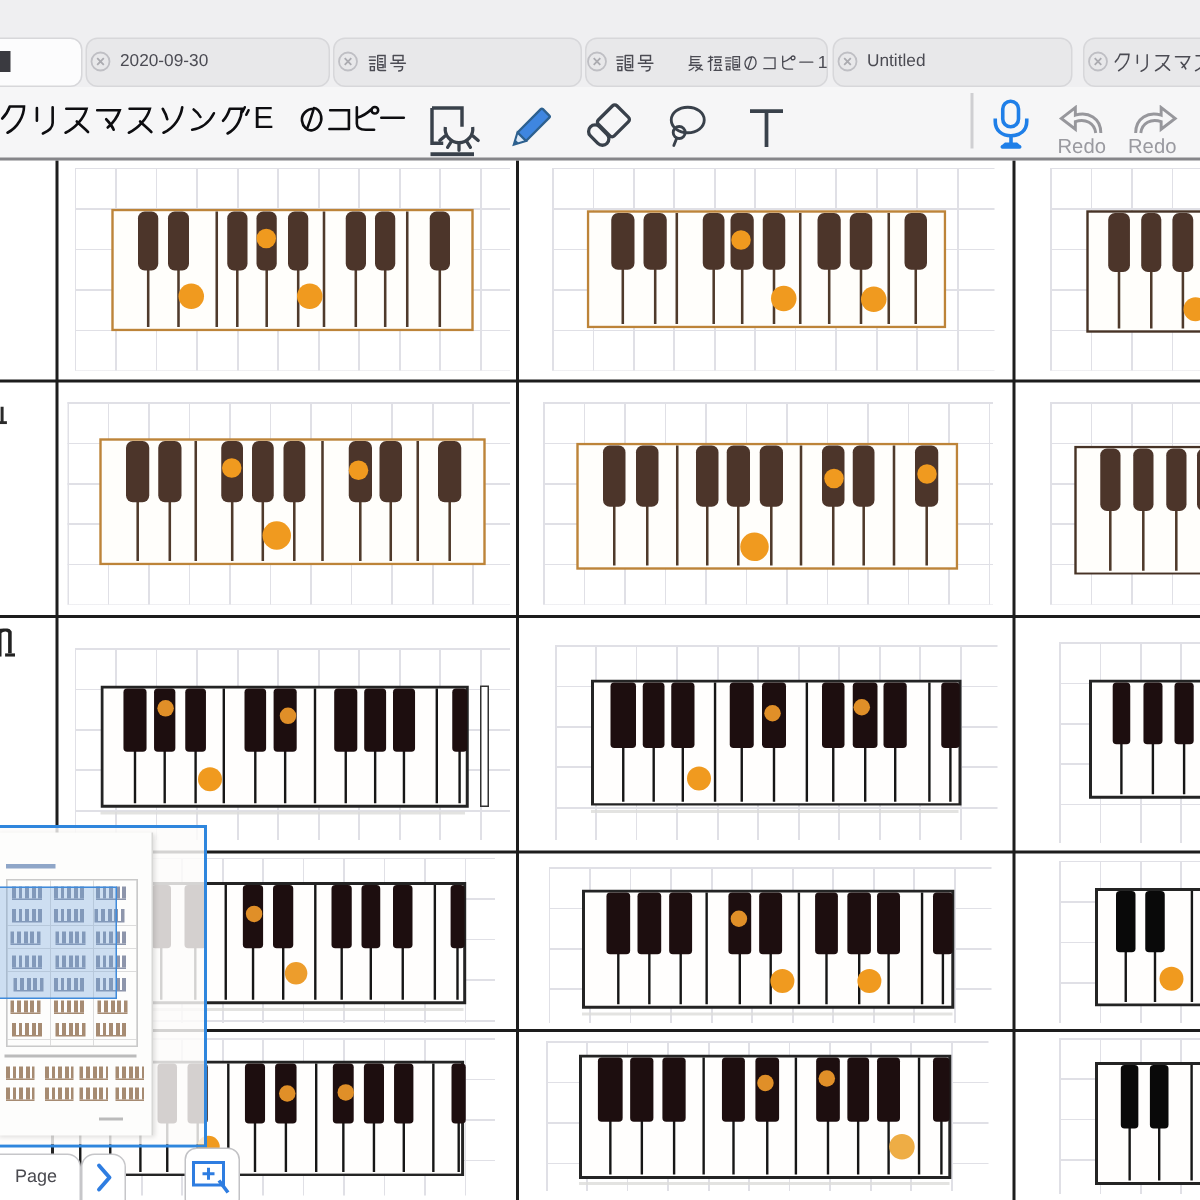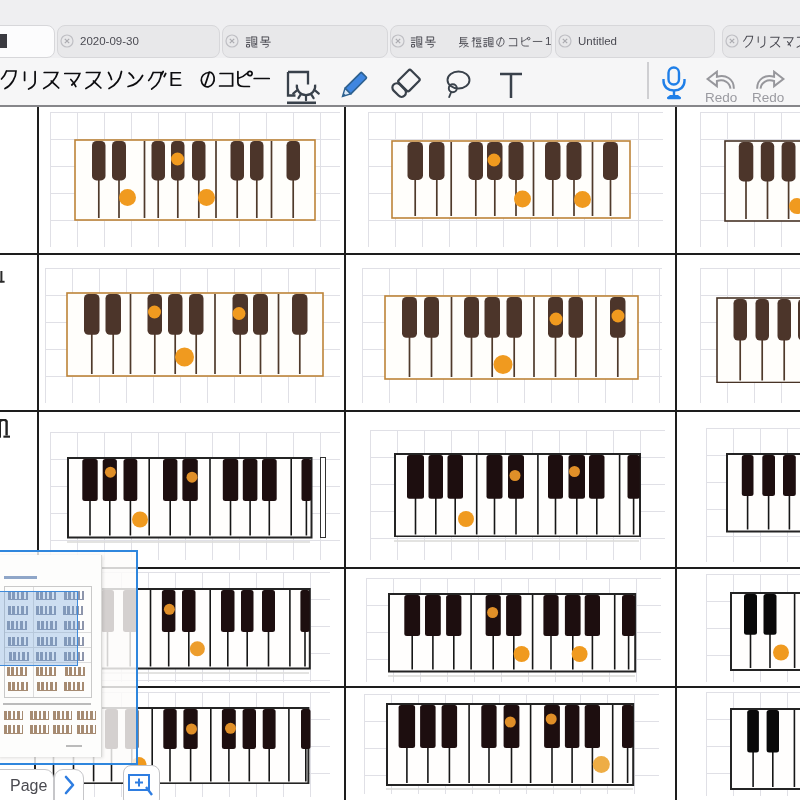--- a/index.html
+++ b/index.html
@@ -398,21 +398,21 @@
       <div class="abs" style="left:78.6px;top:156.0px;width:19.0px;height:8.0px;opacity:0.75;filter:blur(0.5px);background-image:repeating-linear-gradient(to right,#8a6544 0 2.6px,rgba(255,255,255,0.85) 2.6px 4.4px);border-bottom:1px solid #8a6544;"></div>
       <div class="abs" style="left:6.1px;top:170.0px;width:19.0px;height:8.0px;opacity:0.75;filter:blur(0.5px);background-image:repeating-linear-gradient(to right,#8a6544 0 2.6px,rgba(255,255,255,0.85) 2.6px 4.4px);border-bottom:1px solid #8a6544;"></div>
       <div class="abs" style="left:31.7px;top:170.0px;width:19.0px;height:8.0px;opacity:0.75;filter:blur(0.5px);background-image:repeating-linear-gradient(to right,#8a6544 0 2.6px,rgba(255,255,255,0.85) 2.6px 4.4px);border-bottom:1px solid #8a6544;"></div>
       <div class="abs" style="left:54.9px;top:170.0px;width:19.0px;height:8.0px;opacity:0.75;filter:blur(0.5px);background-image:repeating-linear-gradient(to right,#8a6544 0 2.6px,rgba(255,255,255,0.85) 2.6px 4.4px);border-bottom:1px solid #8a6544;"></div>
       <div class="abs" style="left:79.4px;top:170.0px;width:19.0px;height:8.0px;opacity:0.75;filter:blur(0.5px);background-image:repeating-linear-gradient(to right,#8a6544 0 2.6px,rgba(255,255,255,0.85) 2.6px 4.4px);border-bottom:1px solid #8a6544;"></div>
       <div class="abs" style="left:68px;top:190px;width:16px;height:2px;background:#bbb"></div>
     </div>
     <div class="abs" style="left:-2px;top:39px;width:80px;height:73px;background:rgba(110,160,220,0.33);border:1.5px solid #3f8ada"></div>
   </div>
 <div class="abs" style="left:-10px;top:769px;width:62px;height:42px;background:#fff;border:1.5px solid #c6c6c9;border-radius:9px"></div>
-<div class="abs" style="left:10px;top:777px;font-size:16px;color:#4a4a50">Page</div>
+<div class="abs" style="left:10px;top:777px;font-size:12px;color:#4a4a50">Page</div>
 <div class="abs" style="left:54px;top:769px;width:28px;height:42px;background:#fff;border:1.5px solid #c6c6c9;border-radius:9px"></div>
 <svg class="abs" style="left:58px;top:774px" width="22" height="22" viewBox="0 0 22 22">
     <path d="M8,3 L15,11 L8,19" fill="none" stroke="#2e7de1" stroke-width="2.6" stroke-linecap="round" stroke-linejoin="round"></path>
   </svg>
 <div class="abs" style="left:123px;top:765px;width:35px;height:40px;background:#fff;border:1.5px solid #c2c2c5;border-radius:8px"></div>
 <svg class="abs" style="left:126px;top:772px" width="30" height="28" viewBox="0 0 30 28">
 <rect x="3" y="3" width="20" height="15" fill="none" stroke="#2e7de1" stroke-width="2"></rect>
 <path d="M13,6.5 V14.5 M9,10.5 H17" stroke="#2e7de1" stroke-width="2"></path>
 <path d="M20,15 L26,23" stroke="#2e7de1" stroke-width="2.4"></path>
 </svg>

